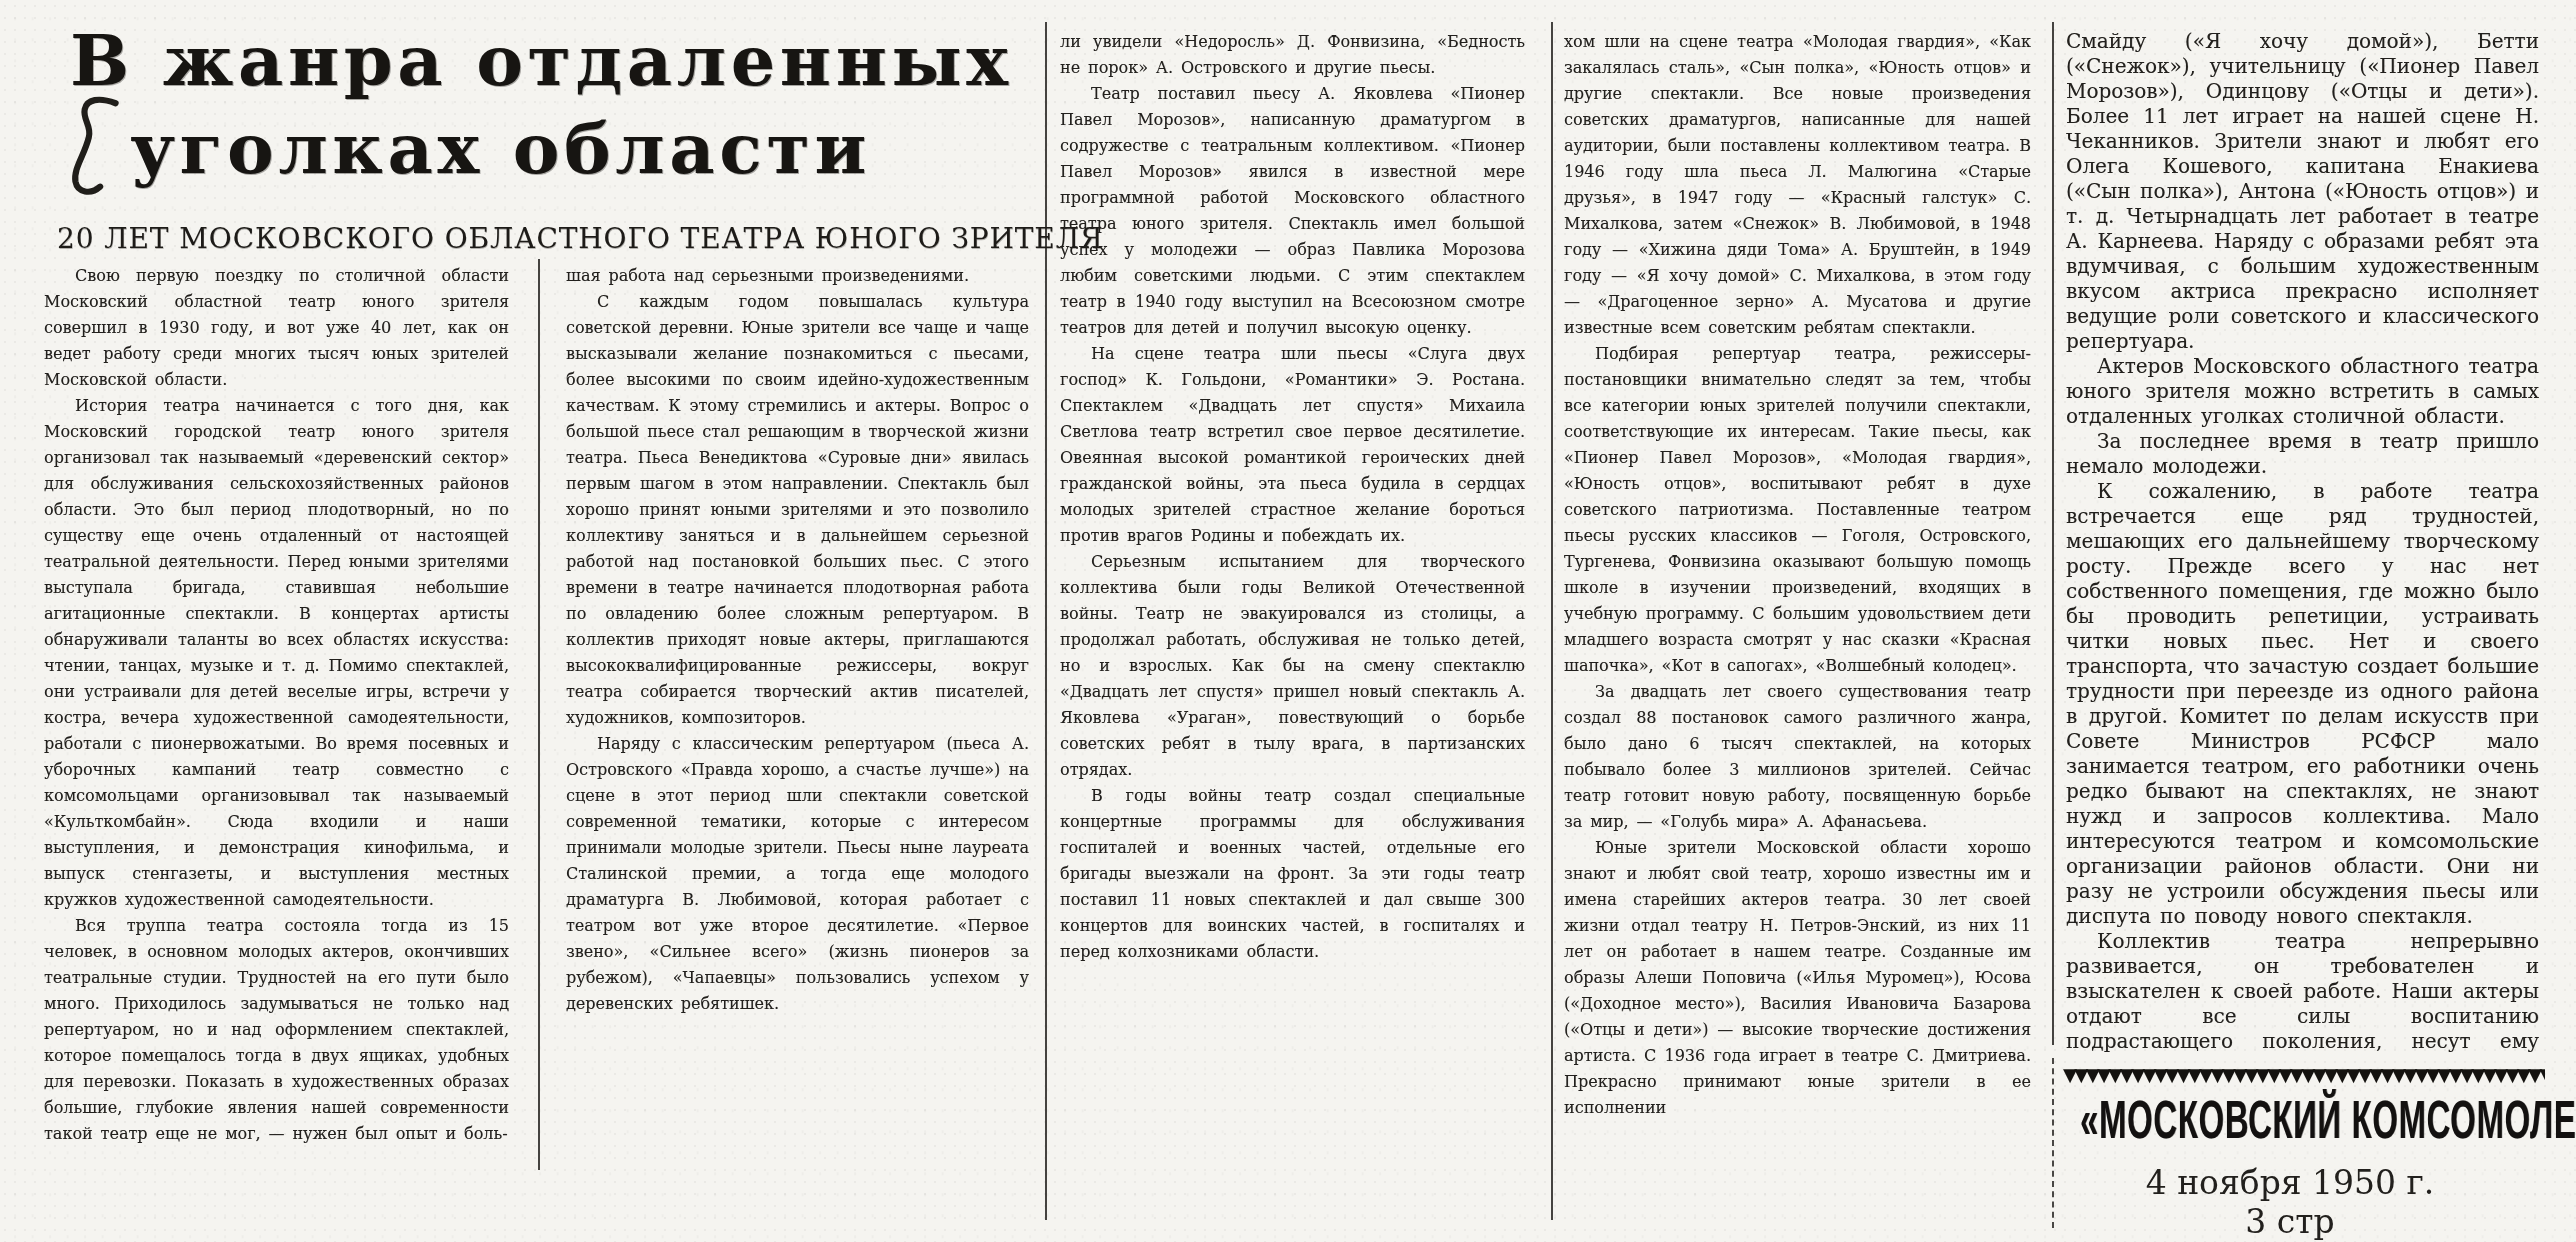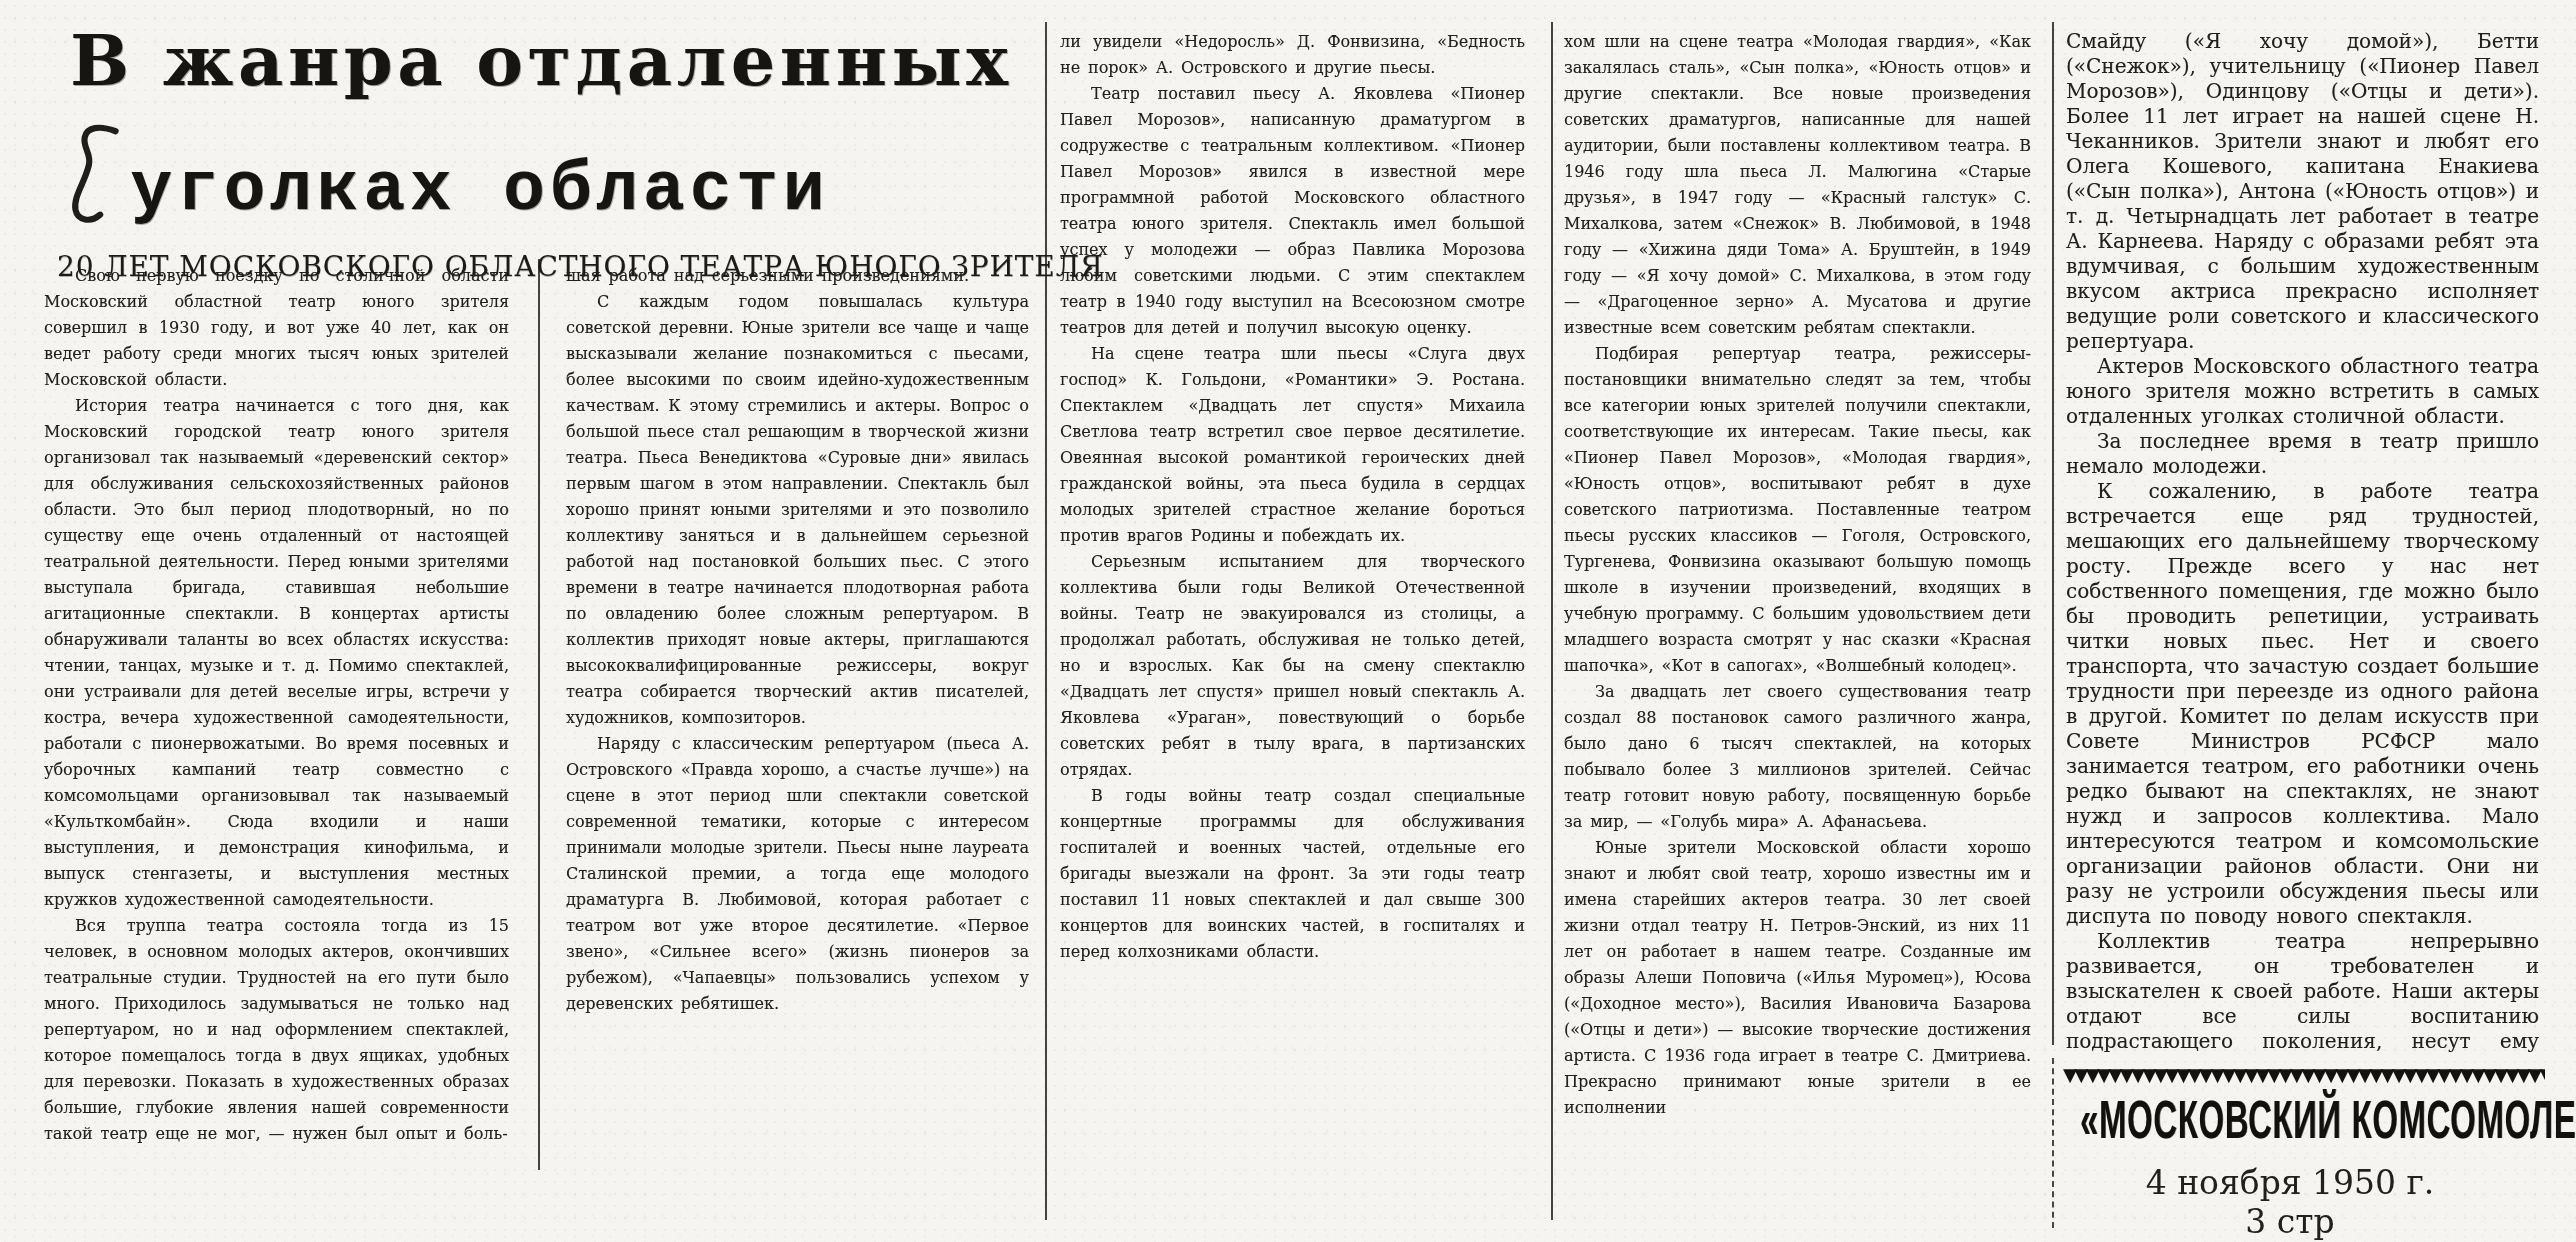--- a/index.html
+++ b/index.html
@@ -14,21 +14,21 @@
     font-family:"DejaVu Serif", serif;
     color:#22201d;
   }
   .title-block { position:absolute; left:57px; top:26px; width:957px; }
   .headline {
     font-size:70px; font-weight:700; letter-spacing:4.6px; line-height:1.0;
     color:#171512; white-space:nowrap;
     text-shadow:0.9px 0.9px 0 rgba(23,21,18,.35);
   }
   .headline-line1 { margin-left:13px; }
-  .headline-row2 { display:flex; align-items:flex-end; margin-top:32px;font-family:Liberation Mono, monospace; }
+  .headline-row2 { display:flex; align-items:center; margin-top:4px; }
   .hand-five { width:64px; height:103px; margin:-5.5px 3.7px 0 5.5px; flex:0 0 auto; }
   .subtitle {
     margin-top:24px; font-size:28px; letter-spacing:0.9px; font-weight:400;
     color:#1d1b18; white-space:nowrap; text-shadow:0.4px 0.5px 0 rgba(25,23,20,.3);
   }
   .col {
     position:absolute; overflow:hidden;
     text-shadow:0.3px 0.4px 0 rgba(30,28,25,.3);
   }
   .para {

